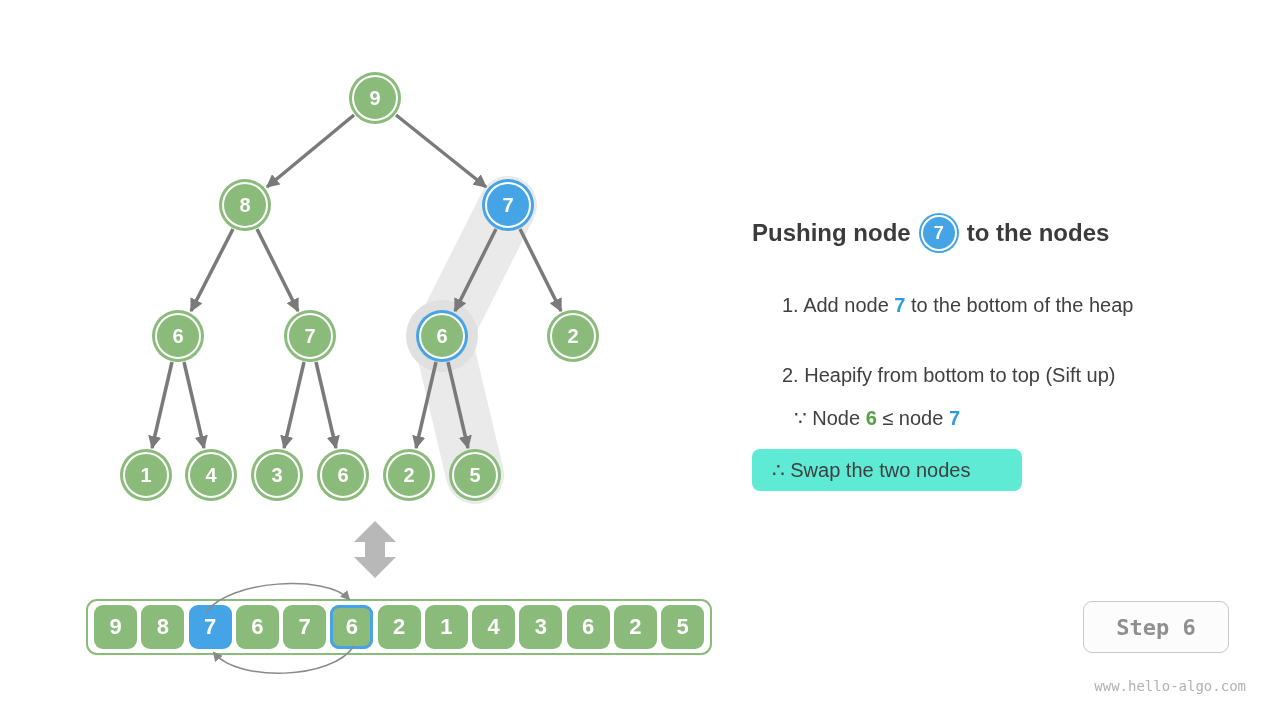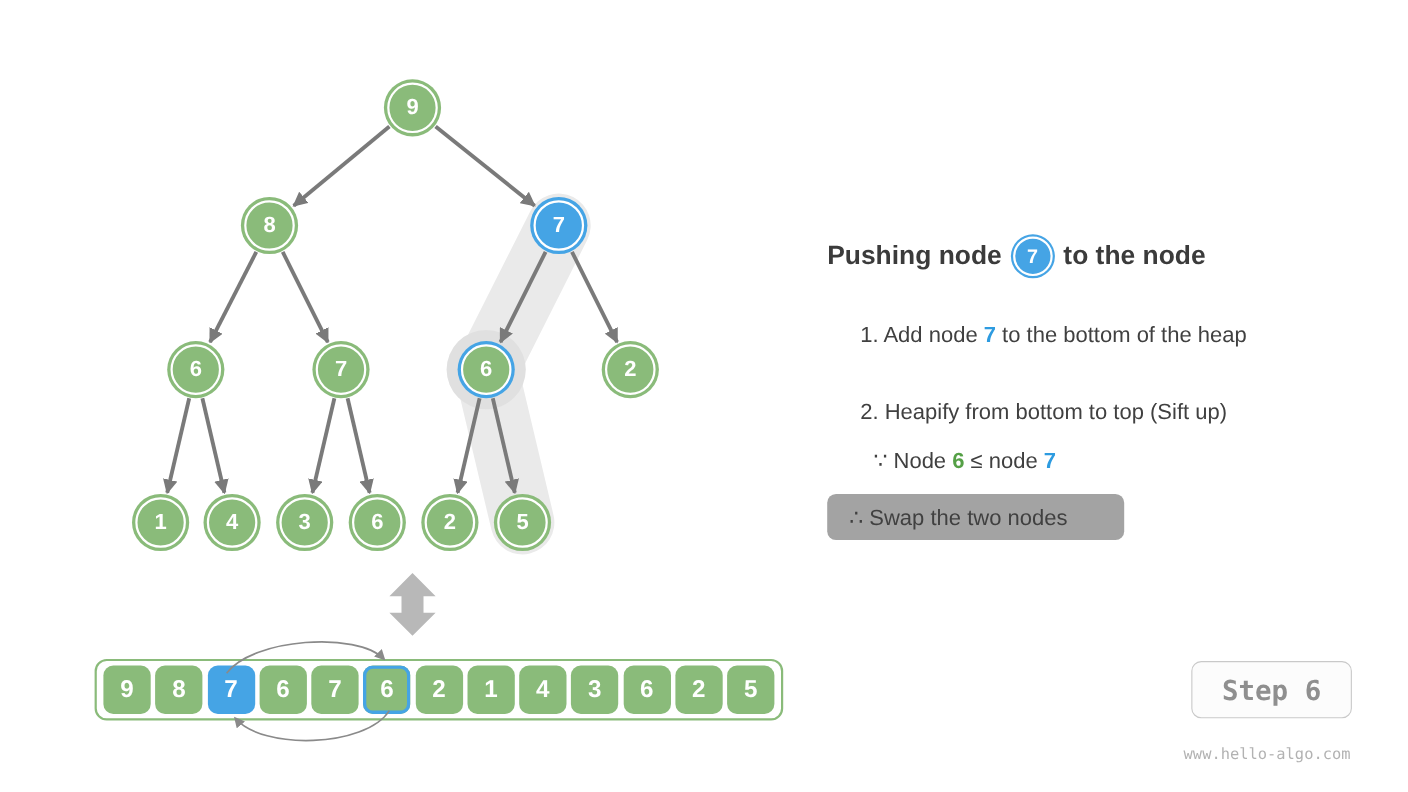--- a/index.html
+++ b/index.html
@@ -49,35 +49,35 @@
     display:flex;align-items:center;justify-content:center;
     font-size:18px;font-weight:bold;color:#ffffff;flex:0 0 auto;
   }
   .panel-line{
     position:absolute;font-size:20px;color:#404040;white-space:nowrap;margin-left:24px;
   }
   .hl-blue{color:#2d9be0;font-weight:bold;}
   .hl-green{color:#55a046;font-weight:bold;}
   .swap-box{
     position:absolute;left:752px;top:449px;width:270px;height:42px;
-    background:#a3a3a3;border-radius:8px;
+    background:#5eead4;border-radius:8px;
     display:flex;align-items:center;padding-left:20px;box-sizing:border-box;
     font-size:20px;color:#404040;white-space:nowrap;
   }
 
   
   .step-badge{
     position:absolute;left:1083px;top:601px;width:146px;height:52px;
     background:#fcfcfc;border:1.5px solid #c9c9c9;border-radius:9px;
     display:flex;align-items:center;justify-content:center;
     font-family:"DejaVu Sans Mono", monospace;font-weight:bold;
-    font-size:25px;color:#8f8f8f;box-sizing:border-box;
+    font-size:22px;color:#8f8f8f;box-sizing:border-box;
   }
   .footer{
-    position:absolute;left:1076px;top:678px;width:170px;text-align:left;
+    position:absolute;left:1076px;top:678px;width:170px;text-align:right;
     font-family:"DejaVu Sans Mono", monospace;font-size:14px;color:#b2b2b2;
     white-space:nowrap;
   }
 </style>
 </head>
 <body>
 
 <div id="stage">
 
   <svg id="bg-svg" width="1280" height="720" viewBox="0 0 1280 720">
@@ -144,21 +144,21 @@
         <path d="M0,0 L10,5 L0,10 z" fill="#8a8a8a"></path>
       </marker>
     </defs>
     <path d="M 206 612 C 230 580, 325 574, 349 599" fill="none" stroke="#8a8a8a" stroke-width="1.5" marker-end="url(#arrow2)"></path>
     <path d="M 354 646 C 332 680, 238 682, 214 653" fill="none" stroke="#8a8a8a" stroke-width="1.5" marker-end="url(#arrow2)"></path>
   </svg>
 
   <div class="panel-title">
     <span>Pushing node</span>
     <span class="title-circle">7</span>
-    <span>to the node</span>
+    <span>to the nodes</span>
   </div>
 
   <div class="panel-line" style="left:758px;top:294px;">
     <span>1. Add node </span><span class="hl-blue">7</span><span> to the bottom of the heap</span>
   </div>
 
   <div class="panel-line" style="left:758px;top:364px;">2. Heapify from bottom to top (Sift up)</div>
 
   <div class="panel-line" style="left:770px;top:406px;">
     <span>∵ Node </span><span class="hl-green">6</span><span> ≤ node </span><span class="hl-blue">7</span>

